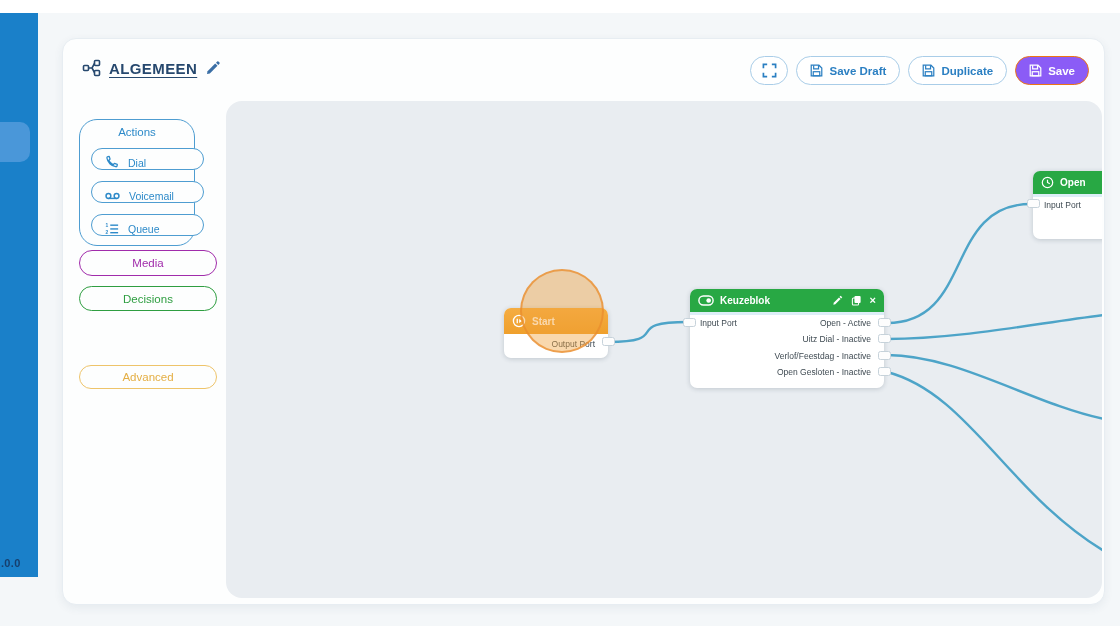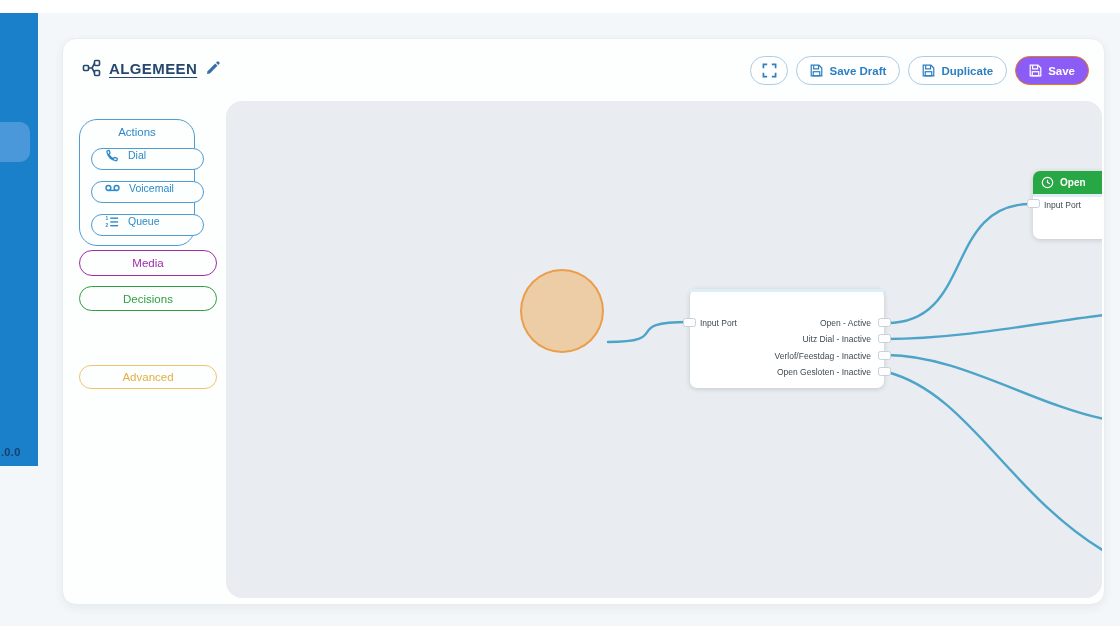--- a/index.html
+++ b/index.html
@@ -2,21 +2,21 @@
 <html><head>
 <meta charset="utf-8">
 <style>
   * { margin:0; padding:0; box-sizing:border-box; }
   html,body { width:1120px; height:626px; overflow:hidden;
     font-family:"Liberation Sans", sans-serif; background:#f4f7f9; }
 
   .top-strip { position:absolute; left:0; top:0; width:1120px; height:13px; background:#ffffff; }
 
   
-  .rail { position:absolute; left:0; top:13px; width:38px; height:453px; background:#1a80c9; }
+  .rail { position:absolute; left:0; top:13px; width:38px; height:564px; background:#1a80c9; }
   .rail-active { position:absolute; left:0; top:109px; width:30px; height:40px;
     background:#4a97d9; border-radius:0 10px 10px 0; }
   .rail-version { position:absolute; left:1px; bottom:8px; color:#173f6e;
     font-size:11px; font-weight:bold; letter-spacing:.3px; }
 
   
   .card { position:absolute; left:62px; top:38px; width:1043px; height:567px;
     background:#fdfefe; border:1px solid #e7edf2; border-radius:14px;
     box-shadow:0 3px 10px rgba(40,70,100,.07); }
 
@@ -31,21 +31,21 @@
   .tb-btn.square { width:38px; padding:0; }
   .tb-btn.primary { background:#8b5cf6; border-color:#ee7514; color:#fff; }
 
   
   .actions-box { position:absolute; left:16px; top:80px; width:116px; height:127px;
     border:1px solid #4e9dd1; border-radius:18px; background:#fdfefe; }
   .actions-label { position:absolute; top:6px; width:100%; text-align:center;
     color:#2d8ac9; font-size:11.5px; }
   .action-pill { position:absolute; left:11px; width:113px; height:22px;
     border:1px solid #4e9dd1; border-radius:12px; background:#fdfefe; display:flex;
-    align-items:flex-start; padding-left:13px; gap:9px; color:#2d8ac9; font-size:10.5px; cursor:pointer; }
+    align-items:flex-end; padding-left:13px; gap:9px; color:#2d8ac9; font-size:10.5px; cursor:pointer; }
   .cat-pill { position:absolute; left:16px; width:138px; height:26px; border-radius:14px;
     background:#fdfefe; display:flex; align-items:center; justify-content:center;
     font-size:11.5px; cursor:pointer; }
   .cat-media    { top:211px; border:1px solid #a12cab; color:#a12cab; }
   .cat-decisions{ top:247px; height:25px; border:1px solid #2f9e41; color:#2f9e41; }
   .cat-advanced { top:282px; height:24px; border:1px solid #eec46a; color:#e4af45;margin-top:44px; }
 
   
   .canvas { position:absolute; left:163px; top:62px; width:876px; height:497px;
     background:#e9edf1; border-radius:16px; overflow:hidden; }
@@ -209,24 +209,66 @@
     <svg class="wires" width="876" height="497">
       <g fill="none" stroke="#4da4c8" stroke-width="2.4" stroke-linecap="round">
         <path d="M382,241 C448,241 394,221 462,221"></path>
         <path d="M661,222 C748,222 718,103 805,103"></path>
         <path d="M661,238 C732,238 806,223 878,214"></path>
         <path d="M661,254 C732,254 806,303 878,318"></path>
         <path d="M661,271 C742,292 782,392 878,450"></path>
       </g>
     </svg>
 
+    <div class="node node-start">
+      <div class="node-header start-header">
+        <span style="display:inline-flex">
+          <svg width="14" height="14" viewBox="0 0 16 16">
+              <g stroke="#fff" fill="none" stroke-width="1.5">
+            <circle cx="8" cy="8" r="6.4"></circle>
+                <path d="M6,5.5 V10.5"></path>
+                <path d="M8.2,5.8 L11.4,8 L8.2,10.2 Z" fill="#fff" stroke="none"></path>
+          </g>
+            </svg>
+        </span>
+        <span>Start</span>
+      </div>
+      <span class="nlabel" style="right:13px; top:31px">Output Port</span>
+      <span class="port" style="right:-7px; top:29px"></span>
+    </div>
 
     <div class="drag-circle"></div>
 
     <div class="node node-keuze">
+      <div class="node-header keuze-header">
+        <span style="display:inline-flex">
+          <svg width="16" height="11" viewBox="0 0 18 12">
+              <rect x="1" y="1" width="16" height="10" rx="5" fill="none" stroke="#fff" stroke-width="1.6"></rect>
+              <circle cx="12" cy="6" r="2.6" fill="#fff"></circle>
+            </svg>
+        </span>
+        <span>Keuzeblok</span>
+        <span class="hdr-icons">
+          <span class="hicon">
+            <svg width="11" height="11" viewBox="0 0 16 16">
+                <g fill="#fff">
+                  <path d="M2.5 11.2 L10.2 3.5 L12.5 5.8 L4.8 13.5 L2 14 Z"></path>
+                  <path d="M11 2.7 L12.6 1.1 L14.9 3.4 L13.3 5 Z"></path>
+                </g>
+              </svg>
+          </span>
+          <span class="hicon">
+            <svg width="11" height="11" viewBox="0 0 16 16">
+                <rect x="5" y="1.5" width="9" height="10" rx="1.5" fill="#fff"></rect>
+                <rect x="2" y="4.5" width="9" height="10" rx="1.5" fill="none" stroke="#fff" stroke-width="1.5"></rect>
+              </svg>
+          </span>
+          <span class="hicon x-glyph">×</span>
+        </span>
+      </div>
       <div class="node-sub"></div>
       <span class="nlabel" style="left:10px; top:29px">Input Port</span>
       <span class="port" style="left:-7px; top:29px"></span>
       <span class="nlabel" style="right:13px; top:29px">Open - Active</span>
       <span class="nlabel" style="right:13px; top:45px">Uitz Dial - Inactive</span>
       <span class="nlabel" style="right:13px; top:62px">Verlof/Feestdag - Inactive</span>
       <span class="nlabel" style="right:13px; top:78px">Open Gesloten - Inactive</span>
       <span class="port" style="right:-7px; top:29px"></span>
       <span class="port" style="right:-7px; top:45px"></span>
       <span class="port" style="right:-7px; top:62px"></span>

